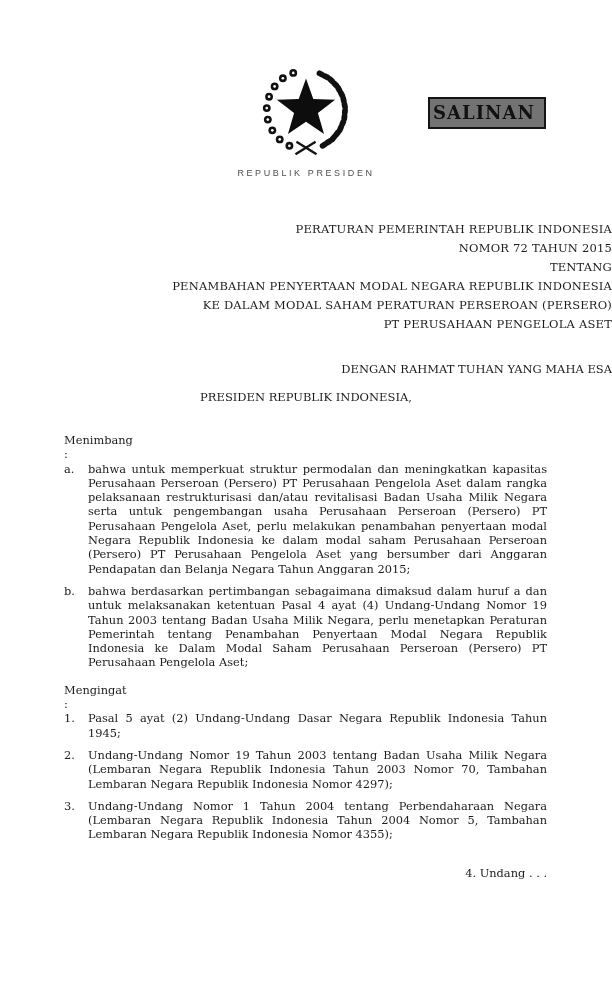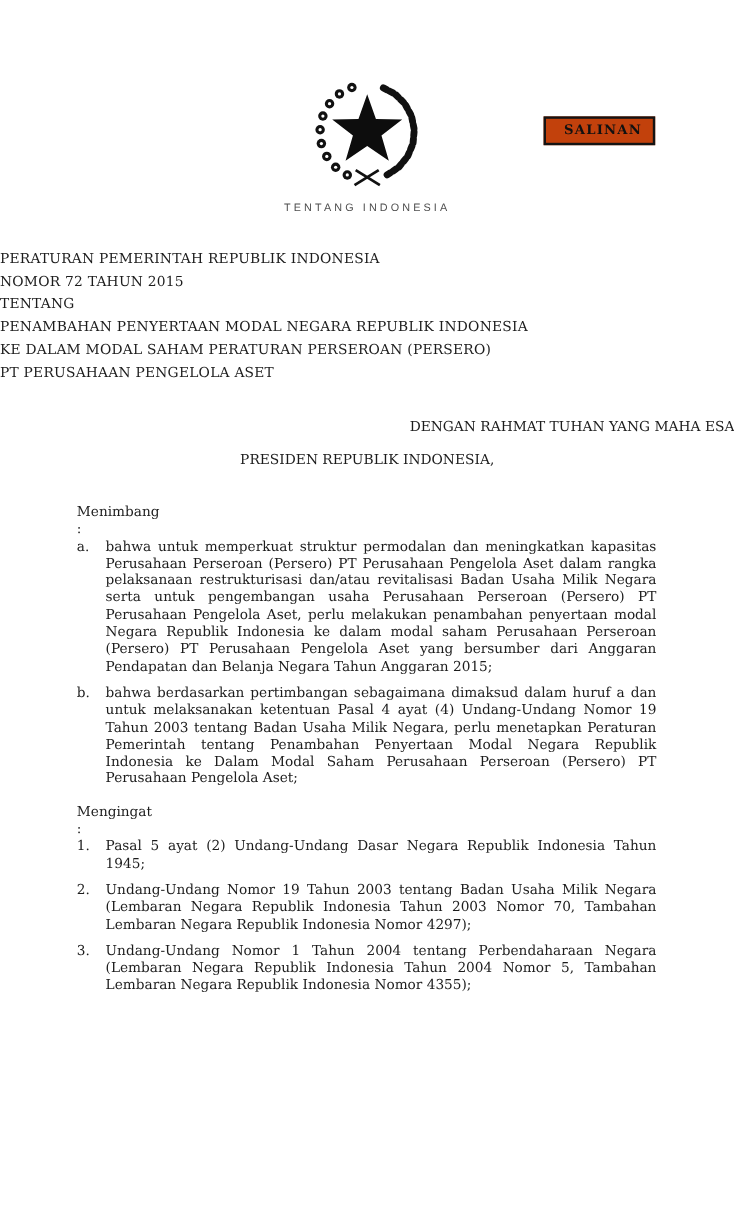--- a/index.html
+++ b/index.html
@@ -27,32 +27,32 @@
     font-size: 9px;
     letter-spacing: 2.6px;
     color: #4d4d4d;
     line-height: 13px;
   }
   .stamp {
     position: absolute;
     top: 97px;
     right: 66px;
     border: 2.5px solid #141414;
-    padding: 3px 9px 4px 15px;
+    padding: 3px 9px 4px 3px;
     font-family: "DejaVu Serif", serif;
     font-weight: bold;
-    font-size: 11px;
+    font-size: 18px;
     letter-spacing: 1px;
     color: #111;
-    background: #c2410c;
+    background: #737373;
   }
   
   .title-block {
-    margin-top: 26px;
-    text-align: left;
+    margin-top: 40px;
+    text-align: right;
     font-size: 11.5px;
     line-height: 19px;
     letter-spacing: 0.2px;
   }
   .invocation {
     margin-top: 26px;
     text-align: right;
     font-size: 11.5px;
     line-height: 19px;
   }
@@ -122,21 +122,21 @@
       </g>
 
       <polyline points="77.3,83.2 87.4,76.5 95.1,67.1 99.8,55.9 100.9,43.9 98.5,32.0 92.7,21.3 84.1,12.8 73.3,7.2" fill="none" stroke="#111" stroke-width="6" stroke-dasharray="3.2 3" stroke-linecap="round"></polyline>
 
       <line x1="49" y1="92" x2="70" y2="79" stroke="#111" stroke-width="2.4"></line>
       <line x1="71" y1="92" x2="50" y2="79" stroke="#111" stroke-width="2.4"></line>
     </svg>
   </div>
 
   <div class="letterhead">
-    <div>TENTANG INDONESIA</div>
+    <div>REPUBLIK PRESIDEN</div>
   </div>
 
   <div class="title-block">
     <div>PERATURAN PEMERINTAH REPUBLIK INDONESIA</div>
     <div>NOMOR 72 TAHUN 2015</div>
     <div>TENTANG</div>
     <div>PENAMBAHAN PENYERTAAN MODAL NEGARA REPUBLIK INDONESIA</div>
     <div>KE DALAM MODAL SAHAM PERATURAN PERSEROAN (PERSERO)</div>
     <div>PT PERUSAHAAN PENGELOLA ASET</div>
   </div>
@@ -175,14 +175,15 @@
         </div>
         <div class="item">
           <div class="item-marker">3.</div>
           <div class="item-text">Undang-Undang Nomor 1 Tahun 2004 tentang Perbendaharaan Negara (Lembaran Negara Republik Indonesia Tahun 2004 Nomor 5, Tambahan Lembaran Negara Republik Indonesia Nomor 4355);</div>
         </div>
       </div>
     </div>
 
   </div>
 
+  <div class="catchword">4. Undang . . .</div>
 
 </div>
 
 </body></html>

